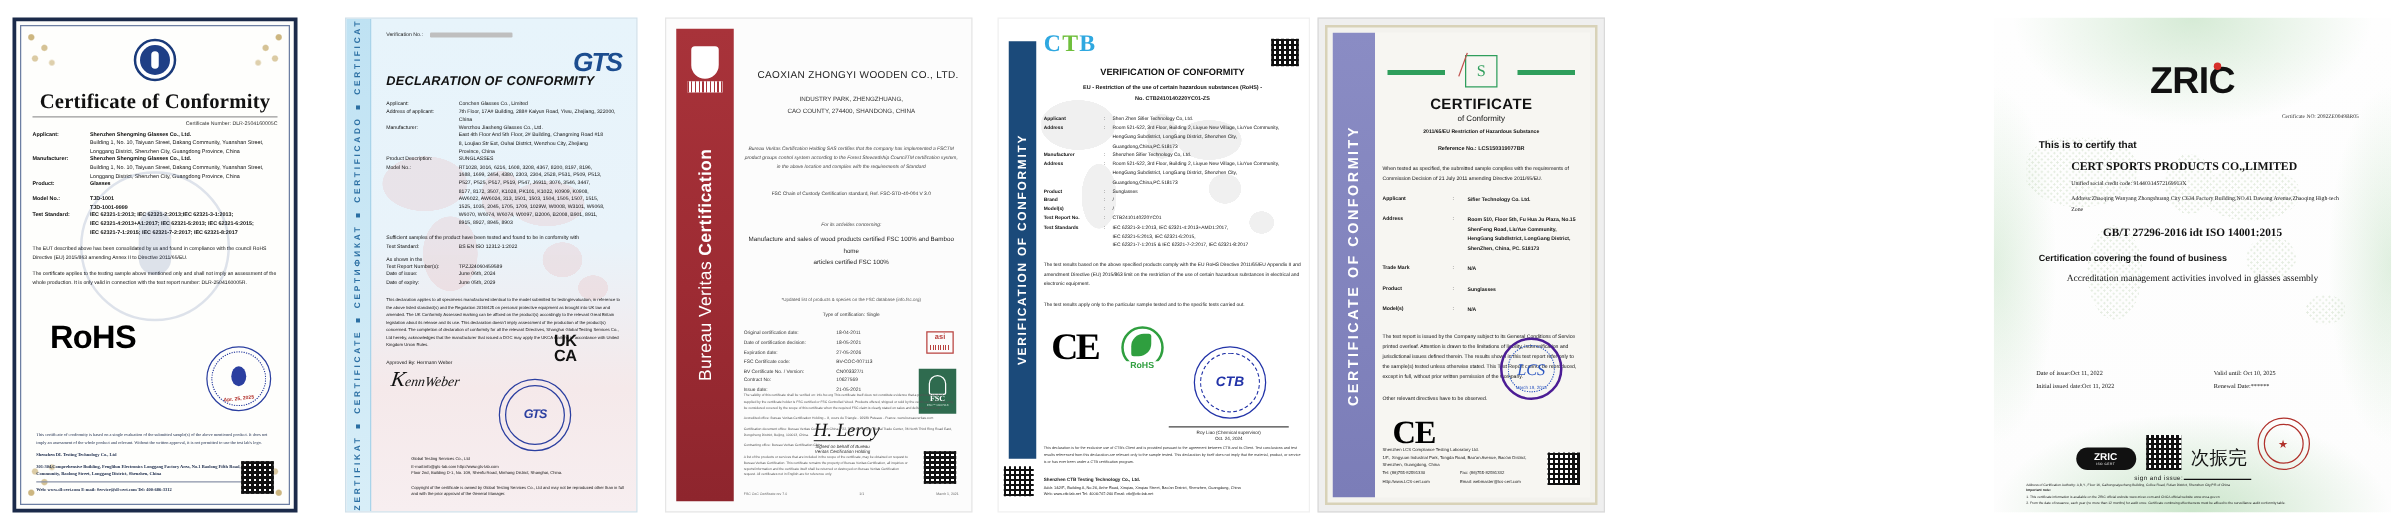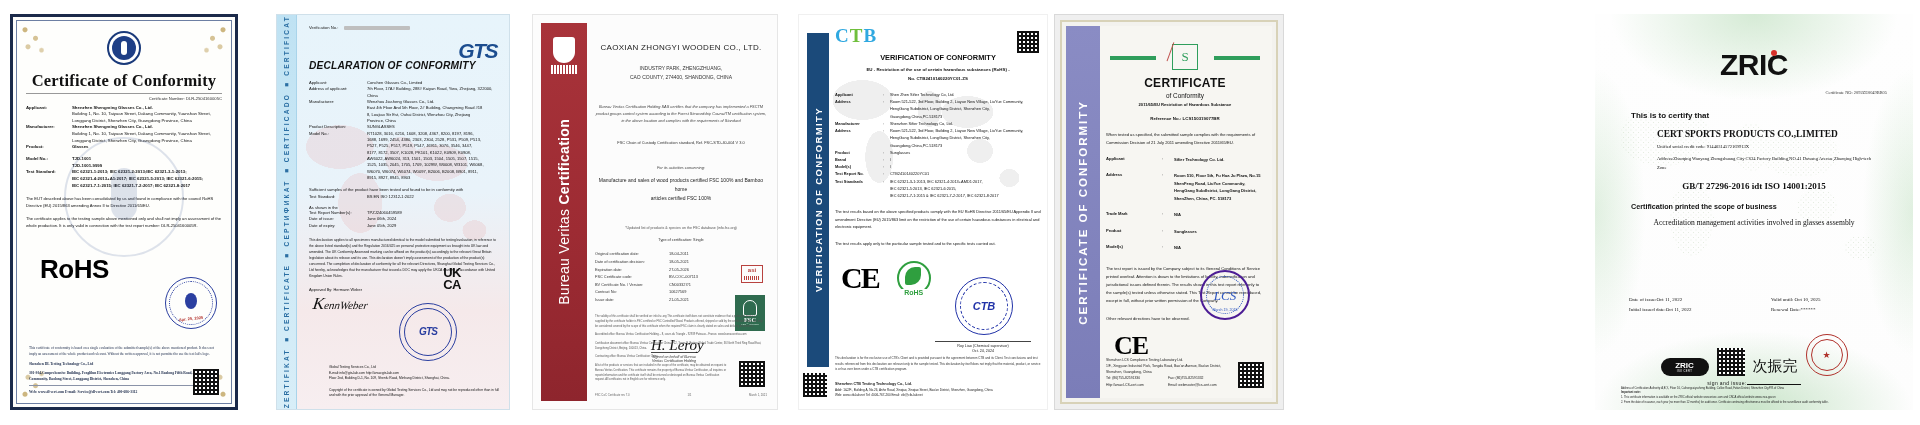--- a/index.html
+++ b/index.html
@@ -184,21 +184,21 @@
     color:#fff; font-size: 14px; letter-spacing:.3px; font-family:"Liberation Sans", sans-serif;
   }
   .c3-band .vt b { font-weight: bold; }
   .c3-bvlogo {
     position:absolute; left:50%; top:14px; margin-left:-14px; width:28px;
   }
   .c3-bvlogo .shield { width:22px; height:26px; margin:0 auto; background:#fff; border-radius:3px 3px 11px 11px; }
   .c3-bvlogo .tag { margin-top:2px; height:9px; background:#fff;
       background-image: repeating-linear-gradient(90deg,#a8333a 0 1px, transparent 1px 3px); }
   .c3-body { position:absolute; left:62px; right:10px; top:14px; bottom:8px; }
-  .c3-h { text-align:center; font-size:8px; color:#222; letter-spacing:.3px; margin-top:14px; }
+  .c3-h { text-align:right; font-size:8px; color:#222; letter-spacing:.3px; margin-top:26px; }
   .c3-addr { text-align:center; font-size:5px; color:#333; line-height:1.7; margin-top:12px; }
   .c3-it { text-align:center; font-size:3.9px; font-style:italic; color:#444; line-height:1.8; margin-top:22px; }
   .c3-std { text-align:center; font-size:3.9px; color:#333; margin-top:16px; }
   .c3-for { text-align:center; font-size:3.9px; font-style:italic; color:#444; margin-top:20px; }
   .c3-scope { text-align:center; font-size:5px; color:#222; line-height:1.75; margin-top:6px; }
   .c3-upd { text-align:center; font-size:3.6px; color:#555; margin-top:24px; }
   .c3-type { text-align:center; font-size:3.8px; color:#333; margin-top:8px; }
   .c3-tbl { margin-top:8px; font-size:3.9px; color:#333; }
   .c3-tbl .r { display:flex; line-height:1.95; }
   .c3-tbl .k { width: 74px; flex:none; }
@@ -899,21 +899,21 @@
         <span>Certificate NO:</span>
         <span>2092ZE0049BR05</span>
       </div>
 
       <div class="c6-pad">
         <div class="c6-l1">This is to certify that</div>
         <div class="c6-co">CERT SPORTS PRODUCTS CO.,LIMITED</div>
         <div class="c6-meta">Unified social credit code: 91440314572169913X</div>
         <div class="c6-meta">Address:Zhaoqing  Wanyang  Zhongshuang  City  C634  Factory  Building,NO.41  Dawang Avenue,Zhaoqing High-tech Zone</div>
         <div class="c6-std">GB/T 27296-2016 idt ISO 14001:2015</div>
-        <div class="c6-l3">Certification printed the scope of business</div>
+        <div class="c6-l3">Certification covering the found of business</div>
         <div class="c6-scope">Accreditation management activities involved in glasses assembly</div>
       </div>
 
       <div class="c6-dates">
         <div>
           <div>Date of issue:Oct 11, 2022</div>
           <div>Initial issued date:Oct 11, 2022</div>
         </div>
         <div>
           <div>Valid until: Oct 10, 2025</div>

